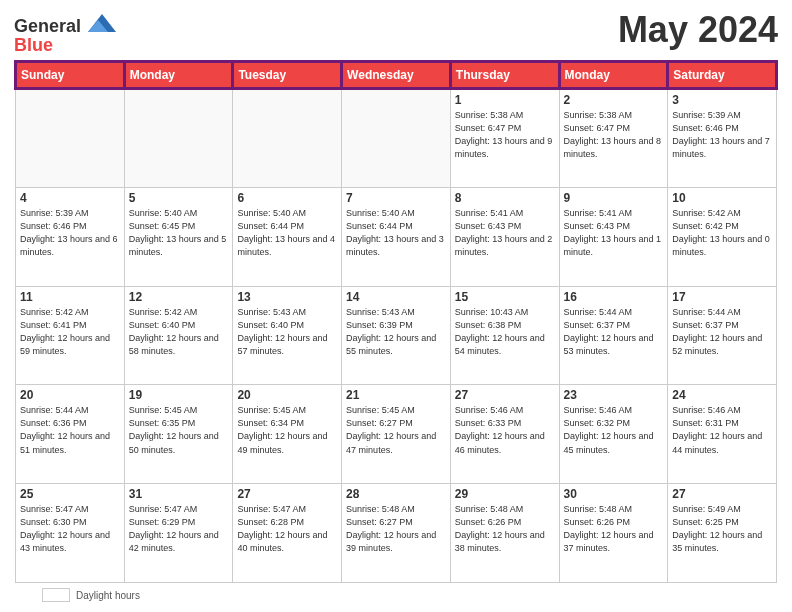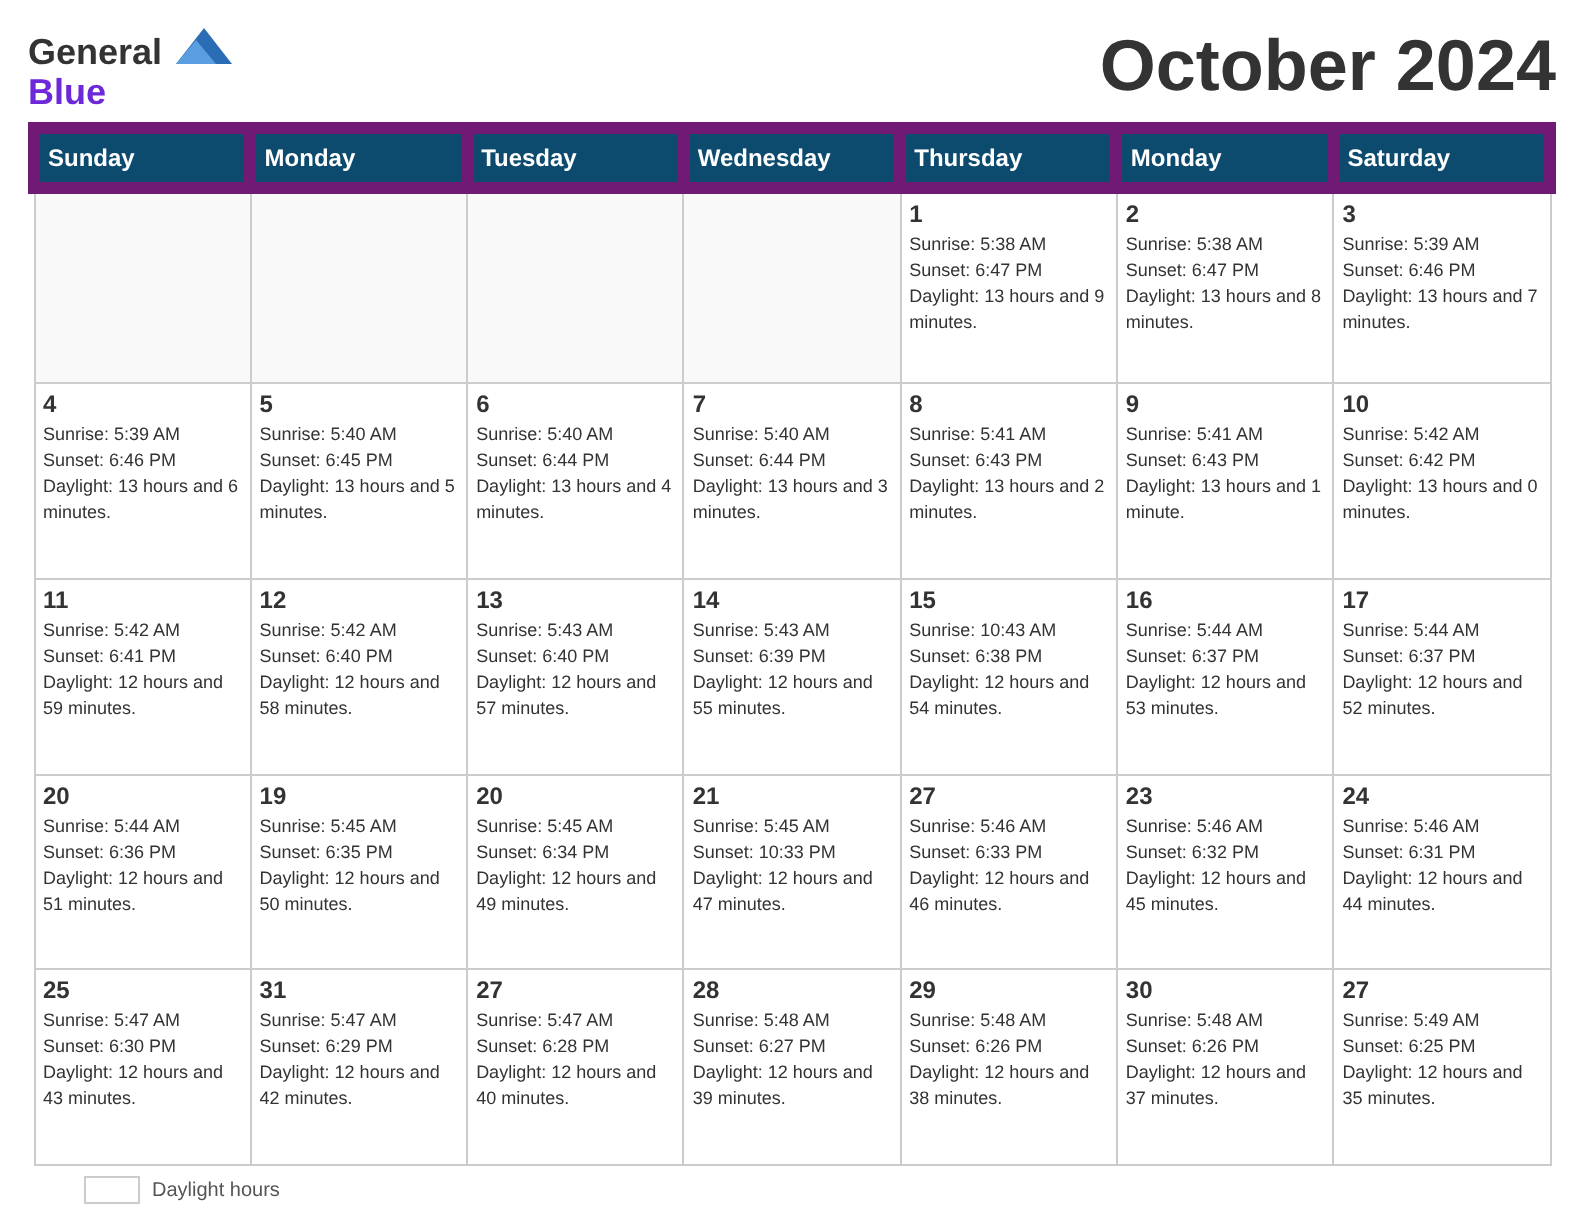--- a/index.html
+++ b/index.html
@@ -12,40 +12,40 @@
     }
     .page {
       width: 792px;
       height: 612px;
       padding: 10px 14px 10px 14px;
       display: flex;
       flex-direction: column;
     }
     .header {
       display: flex;
-      align-items: center;
+      align-items: flex-start;
       justify-content: space-between;
       margin-bottom: 6px;
     }
     .logo {
       display: flex;
       flex-direction: column;
       align-items: flex-start;
       margin-top: 4px;
     }
     .logo-general {
       font-size: 18px;
       font-weight: bold;
       color: #333;
       line-height: 1;
     }
     .logo-blue {
       font-size: 18px;
       font-weight: bold;
-      color: #6d28d9;
+      color: #ef4444;
       line-height: 1;
     }
     .logo-icon {
       width: 28px;
       height: 18px;
       margin-left: 2px;
     }
     .logo-row {
       display: flex;
       align-items: center;
@@ -65,27 +65,27 @@
       margin-top: 2px;
     }
     .calendar {
       flex: 1;
       border: 1px solid #ccc;
       border-collapse: collapse;
       width: 100%;
       table-layout: fixed;
     }
     .calendar th {
-      background: #0c4a6e;
+      background: #ef4444;
       color: #fff;
       font-size: 12px;
       font-weight: bold;
       padding: 5px 4px;
       text-align: left;
-      border: 6px solid #701a75;
+      border: 3px solid #701a75;
     }
     .calendar td {
       border: 1px solid #ccc;
       vertical-align: top;
       padding: 3px 4px;
       font-size: 9.5px;
       color: #333;
       background: #fff;
       height: 78px;
     }
@@ -139,21 +139,21 @@
           <span class="logo-general">General</span>
           <svg class="logo-icon" viewBox="0 0 28 18" xmlns="http://www.w3.org/2000/svg">
             <polygon points="0,18 14,0 28,18" fill="#2a6db5"></polygon>
             <polygon points="0,18 10,6 20,18" fill="#5a9de0"></polygon>
           </svg>
         </div>
       </div>
       <span class="logo-blue">Blue</span>
     </div>
     <div class="title-area">
-      <div class="month-title">October 2024</div>
+      <div class="month-title">May 2024</div>
     </div>
   </div>
 
   <table class="calendar">
     <thead>
       <tr>
         <th>Sunday</th>
         <th>Monday</th>
         <th>Tuesday</th>
         <th>Wednesday</th>
@@ -310,21 +310,21 @@
           <td>
             <span class="day-num">20</span>
             <div class="day-info">Sunrise: 5:45 AM
 Sunset: 6:34 PM
 Daylight: 12 hours
 and 49 minutes.</div>
           </td>
           <td>
             <span class="day-num">21</span>
             <div class="day-info">Sunrise: 5:45 AM
-Sunset: 10:33 PM
+Sunset: 6:27 PM
 Daylight: 12 hours
 and 47 minutes.</div>
           </td>
           <td>
             <span class="day-num">27</span>
             <div class="day-info">Sunrise: 5:46 AM
 Sunset: 6:33 PM
 Daylight: 12 hours
 and 46 minutes.</div>
           </td>

